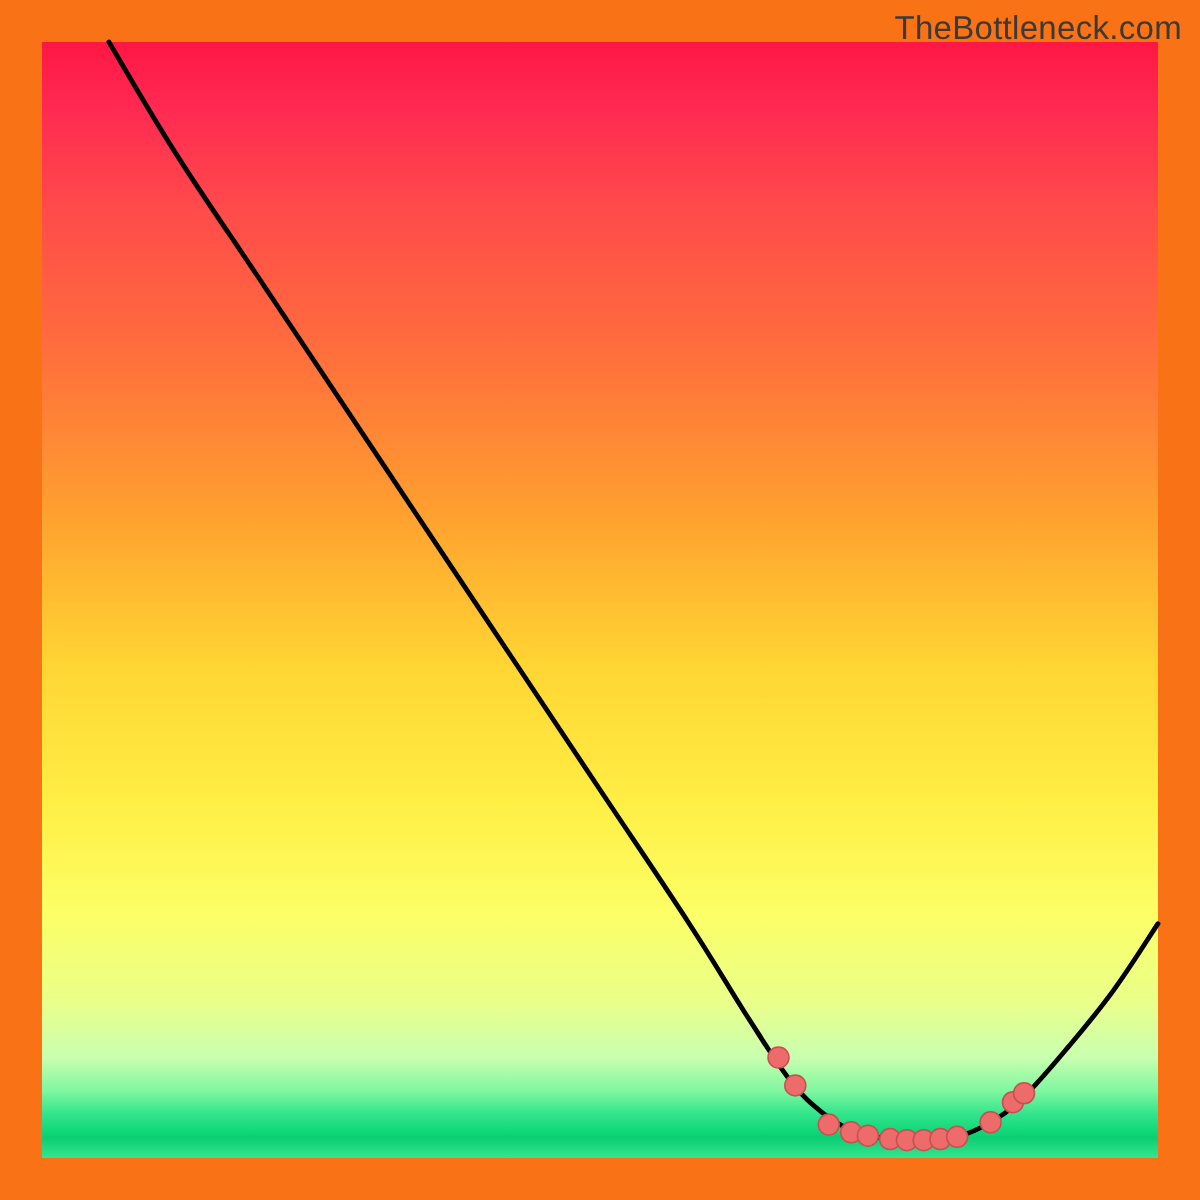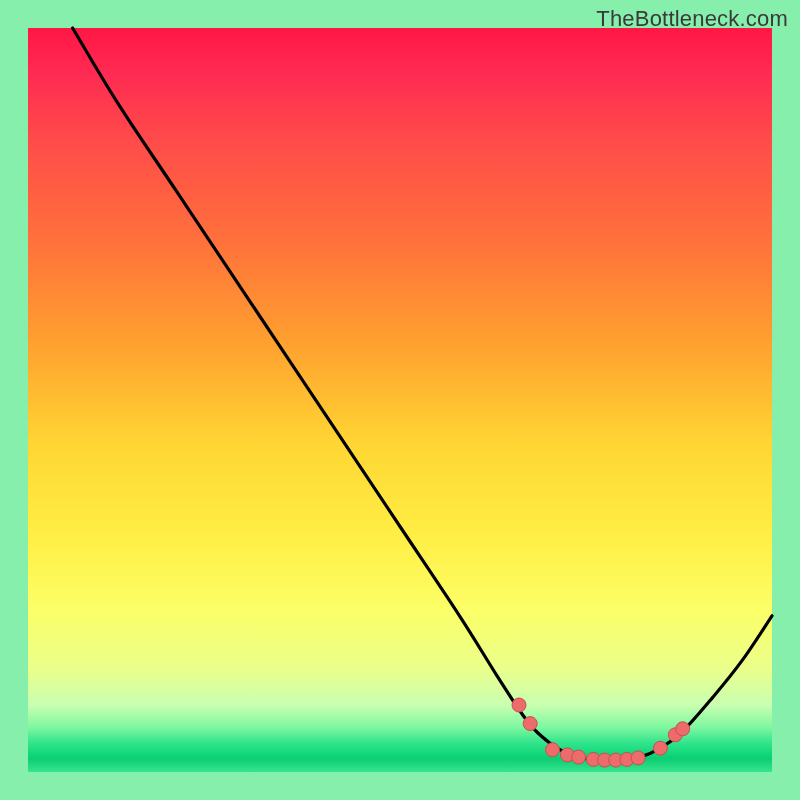--- a/index.html
+++ b/index.html
@@ -10,21 +10,21 @@
     background: #000;
     overflow: hidden;
     font-family: Arial, Helvetica, sans-serif;
   }
   .frame {
     position: absolute;
     top: 0;
     left: 0;
     width: 800px;
     height: 800px;
-    background: #86efac;
+    background: #f97316;
   }
   .plot-area {
     position: absolute;
     left: 28px;
     top: 28px;
     width: 744px;
     height: 744px;
     
     background: linear-gradient(
       to bottom,

